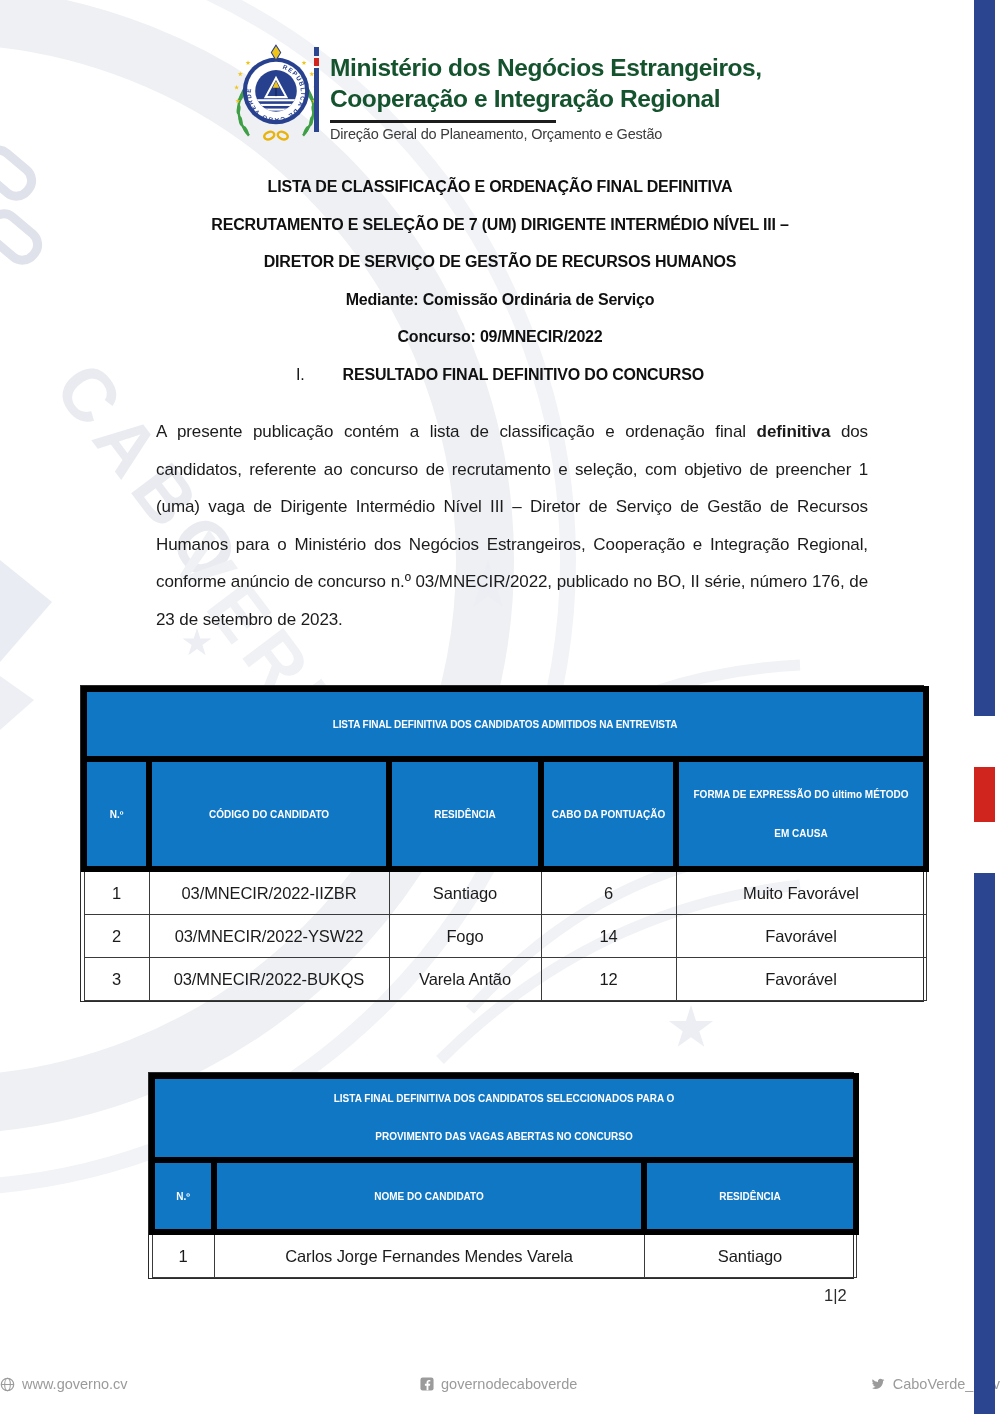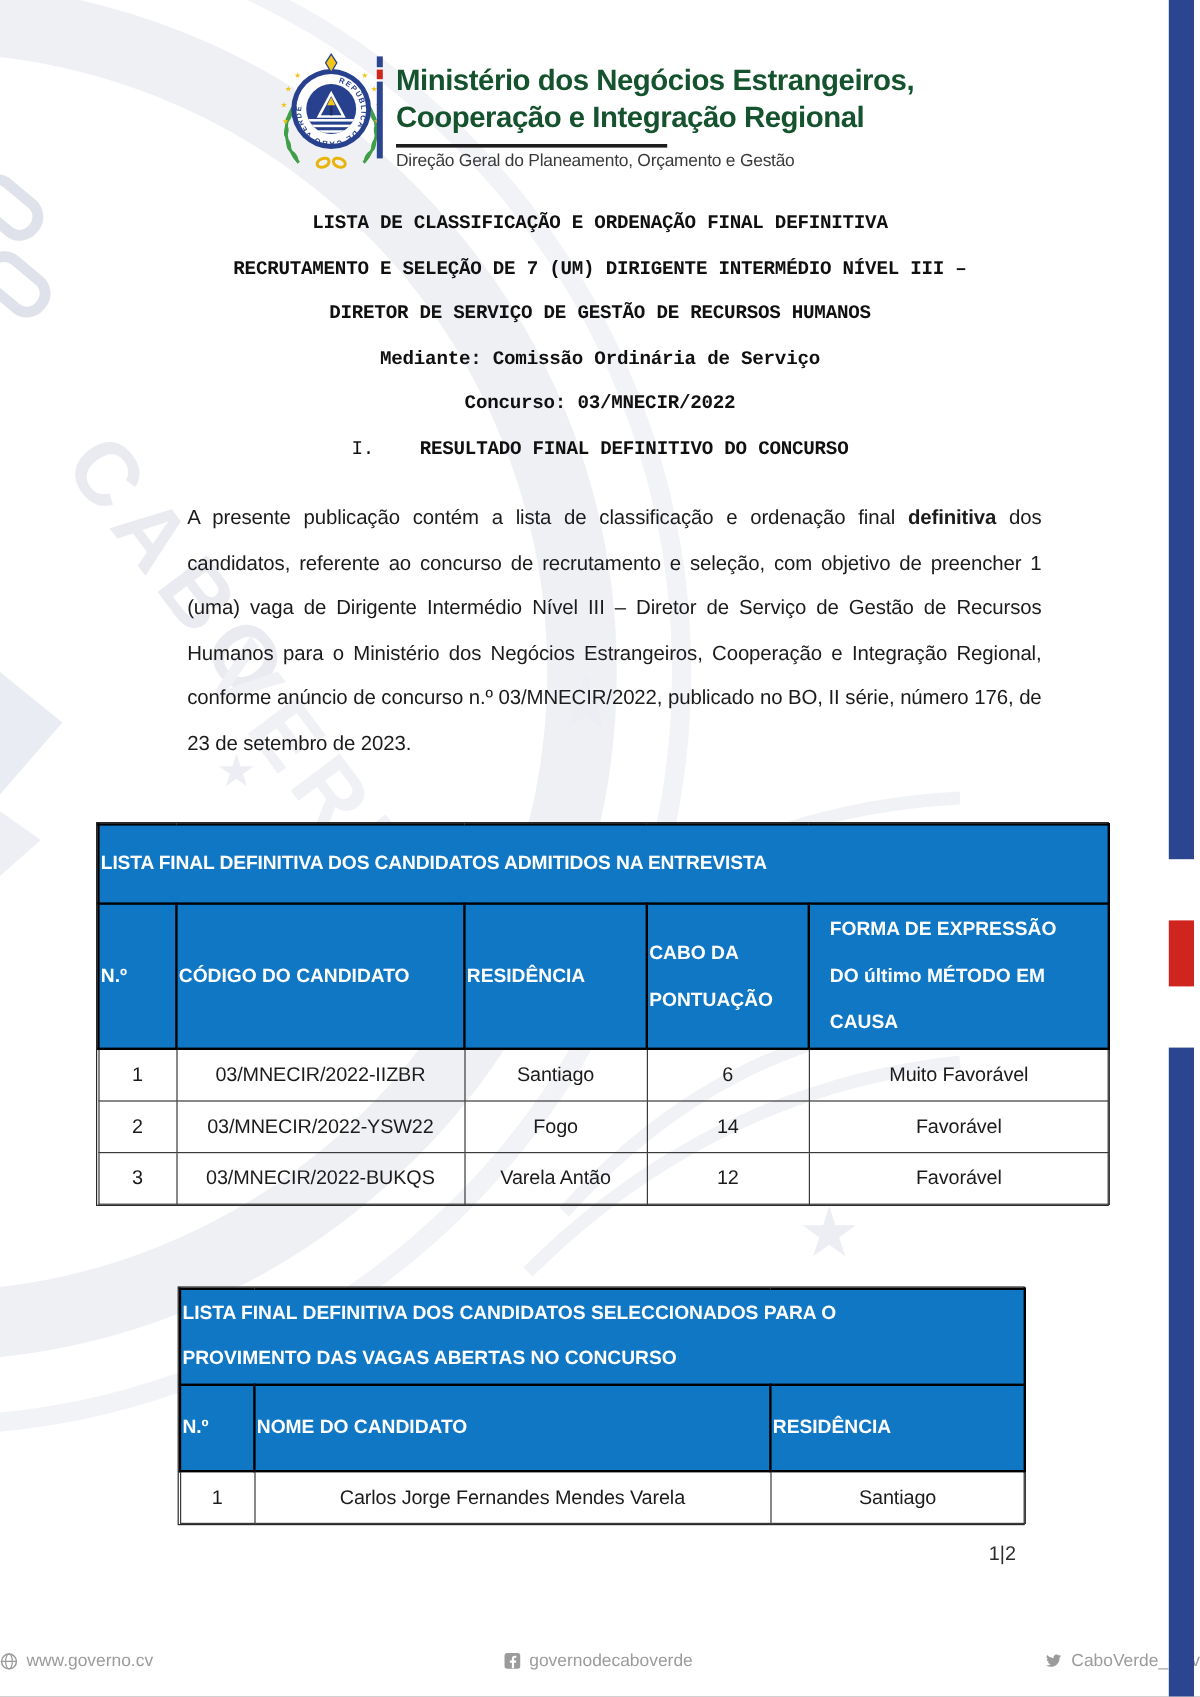--- a/index.html
+++ b/index.html
@@ -19,32 +19,32 @@
   .bar.navy-bottom { top:873px; height:541px; background:#2b4590; }
   
   .seal { left:224px; top:42px; width:104px; height:104px; }
   .divseg { left:314px; width:5px; }
   .ministry { left:330px; top:52px; font-weight:bold; font-size:24.5px; line-height:31px;
               color:#14532d; letter-spacing:-0.4px; white-space:nowrap; }
   .mn-underline { left:330px; top:120px; width:226px; height:3px; background:#1d1d1d; }
   .department { left:330px; top:126px; font-size:14.5px; color:#3b3b3b; letter-spacing:-0.2px; white-space:nowrap;text-align:right; }
   
   .titles { left:90px; top:168px; width:820px; text-align:center; font-weight:bold;
-            font-size:16px; line-height:37.6px; color:#101010; letter-spacing:-0.2px;font-family:Liberation Mono, monospace; }
+            font-size:16px; line-height:37.6px; color:#101010; letter-spacing:-0.2px; }
   .titles .section-num { font-weight:normal; margin-right:38px; }
   
   .para { left:156px; top:413px; width:712px; font-size:17px; line-height:37.6px;
           text-align:justify; color:#1b1b1b; letter-spacing:-0.1px; }
   
   .tblwrap { border:1px solid #2a2a2a; }
   .tbl1 { left:80px; top:685px; width:842px; }
   .tbl2 { left:148px; top:1072px; width:704px; }
   table { border-collapse:collapse; table-layout:fixed; width:100%; }
-  td.blue { background:#1077C5; color:#ffffff; font-weight:bold; 
-            border:2px solid #000000; font-size:16px; vertical-align:middle; }
+  td.blue { background:#1077C5; color:#ffffff; font-weight:bold; text-align:center;
+            border:6px solid #000000; font-size:10px; vertical-align:middle; }
   td.t-title { height:62px; letter-spacing:-0.1px; }
   td.hdr { line-height:39px; }
   td.data { background:transparent; color:#1b1b1b; text-align:center; vertical-align:middle;
             border:1px solid #3a3a3a; font-size:16.5px; height:40px; letter-spacing:-0.1px; }
   .hdr-narrow { width:215px; margin:0 auto; }
   .t2-title-line { line-height:38px; }
   
   .pagenum { left:824px; top:1286px; font-size:16.5px; color:#2b2b2b; }
   .footer { left:0; right:0; top:1376px; display:flex; justify-content:space-between; gap:15px;
             align-items:center; color:#9b9b9b; font-size:14.5px; }
@@ -150,21 +150,21 @@
     <div>Cooperação e Integração Regional</div>
   </div>
   <div class="abs mn-underline content"></div>
   <div class="abs department content">Direção Geral do Planeamento, Orçamento e Gestão</div>
 
   <div class="abs titles content">
     <div>LISTA DE CLASSIFICAÇÃO E ORDENAÇÃO FINAL DEFINITIVA</div>
     <div>RECRUTAMENTO E SELEÇÃO DE 7 (UM) DIRIGENTE INTERMÉDIO NÍVEL III –</div>
     <div>DIRETOR DE SERVIÇO DE GESTÃO DE RECURSOS HUMANOS</div>
     <div>Mediante: Comissão Ordinária de Serviço</div>
-    <div>Concurso: 03/MNECIR/2022</div>
+    <div>Concurso: 09/MNECIR/2022</div>
     <div>
       <span class="section-num">I.</span><span>RESULTADO FINAL DEFINITIVO DO CONCURSO</span>
     </div>
   </div>
 
   <div class="abs para content"><span>A presente publicação contém a lista de classificação e ordenação final </span><b>definitiva</b><span> dos candidatos, referente ao concurso de recrutamento e seleção, com objetivo de preencher 1 (uma) vaga de Dirigente Intermédio Nível III – Diretor de Serviço de Gestão de Recursos Humanos para o Ministério dos Negócios Estrangeiros, Cooperação e Integração Regional, conforme anúncio de concurso n.º 03/MNECIR/2022, publicado no BO, II série, número 176, de 23 de setembro de 2023.</span></div>
 
   <div class="abs tblwrap tbl1 content">
     <table>
       <colgroup>

